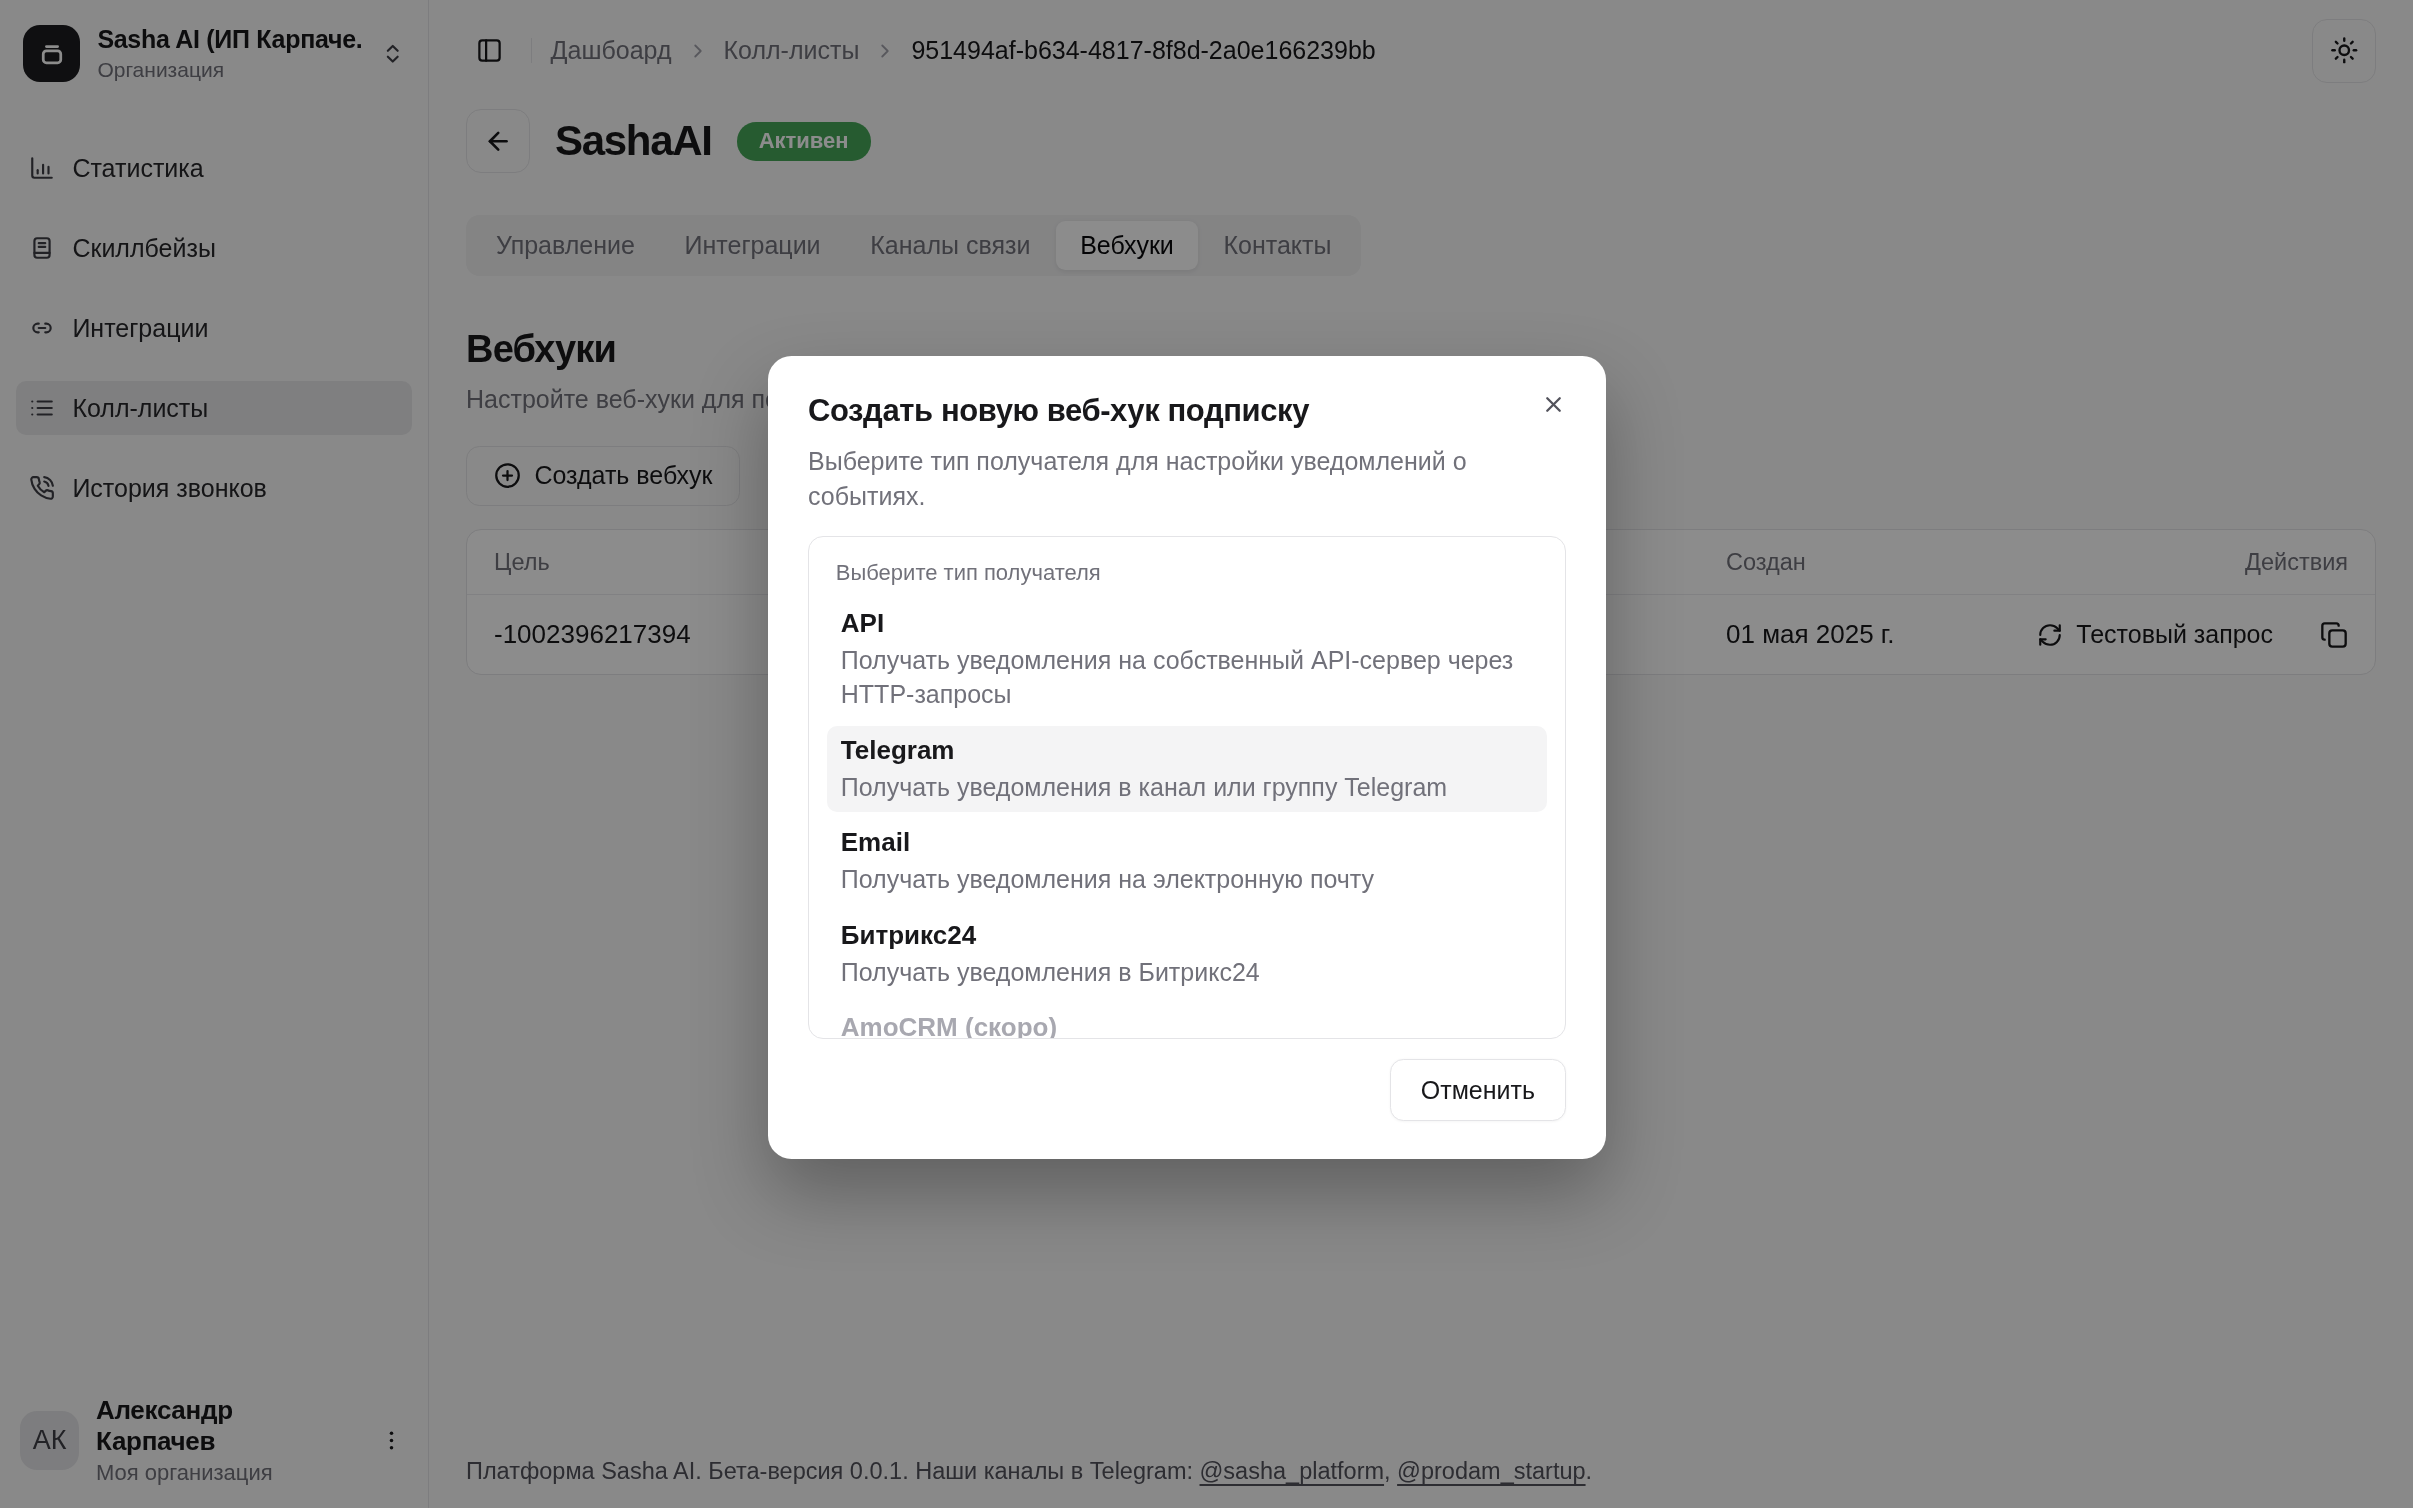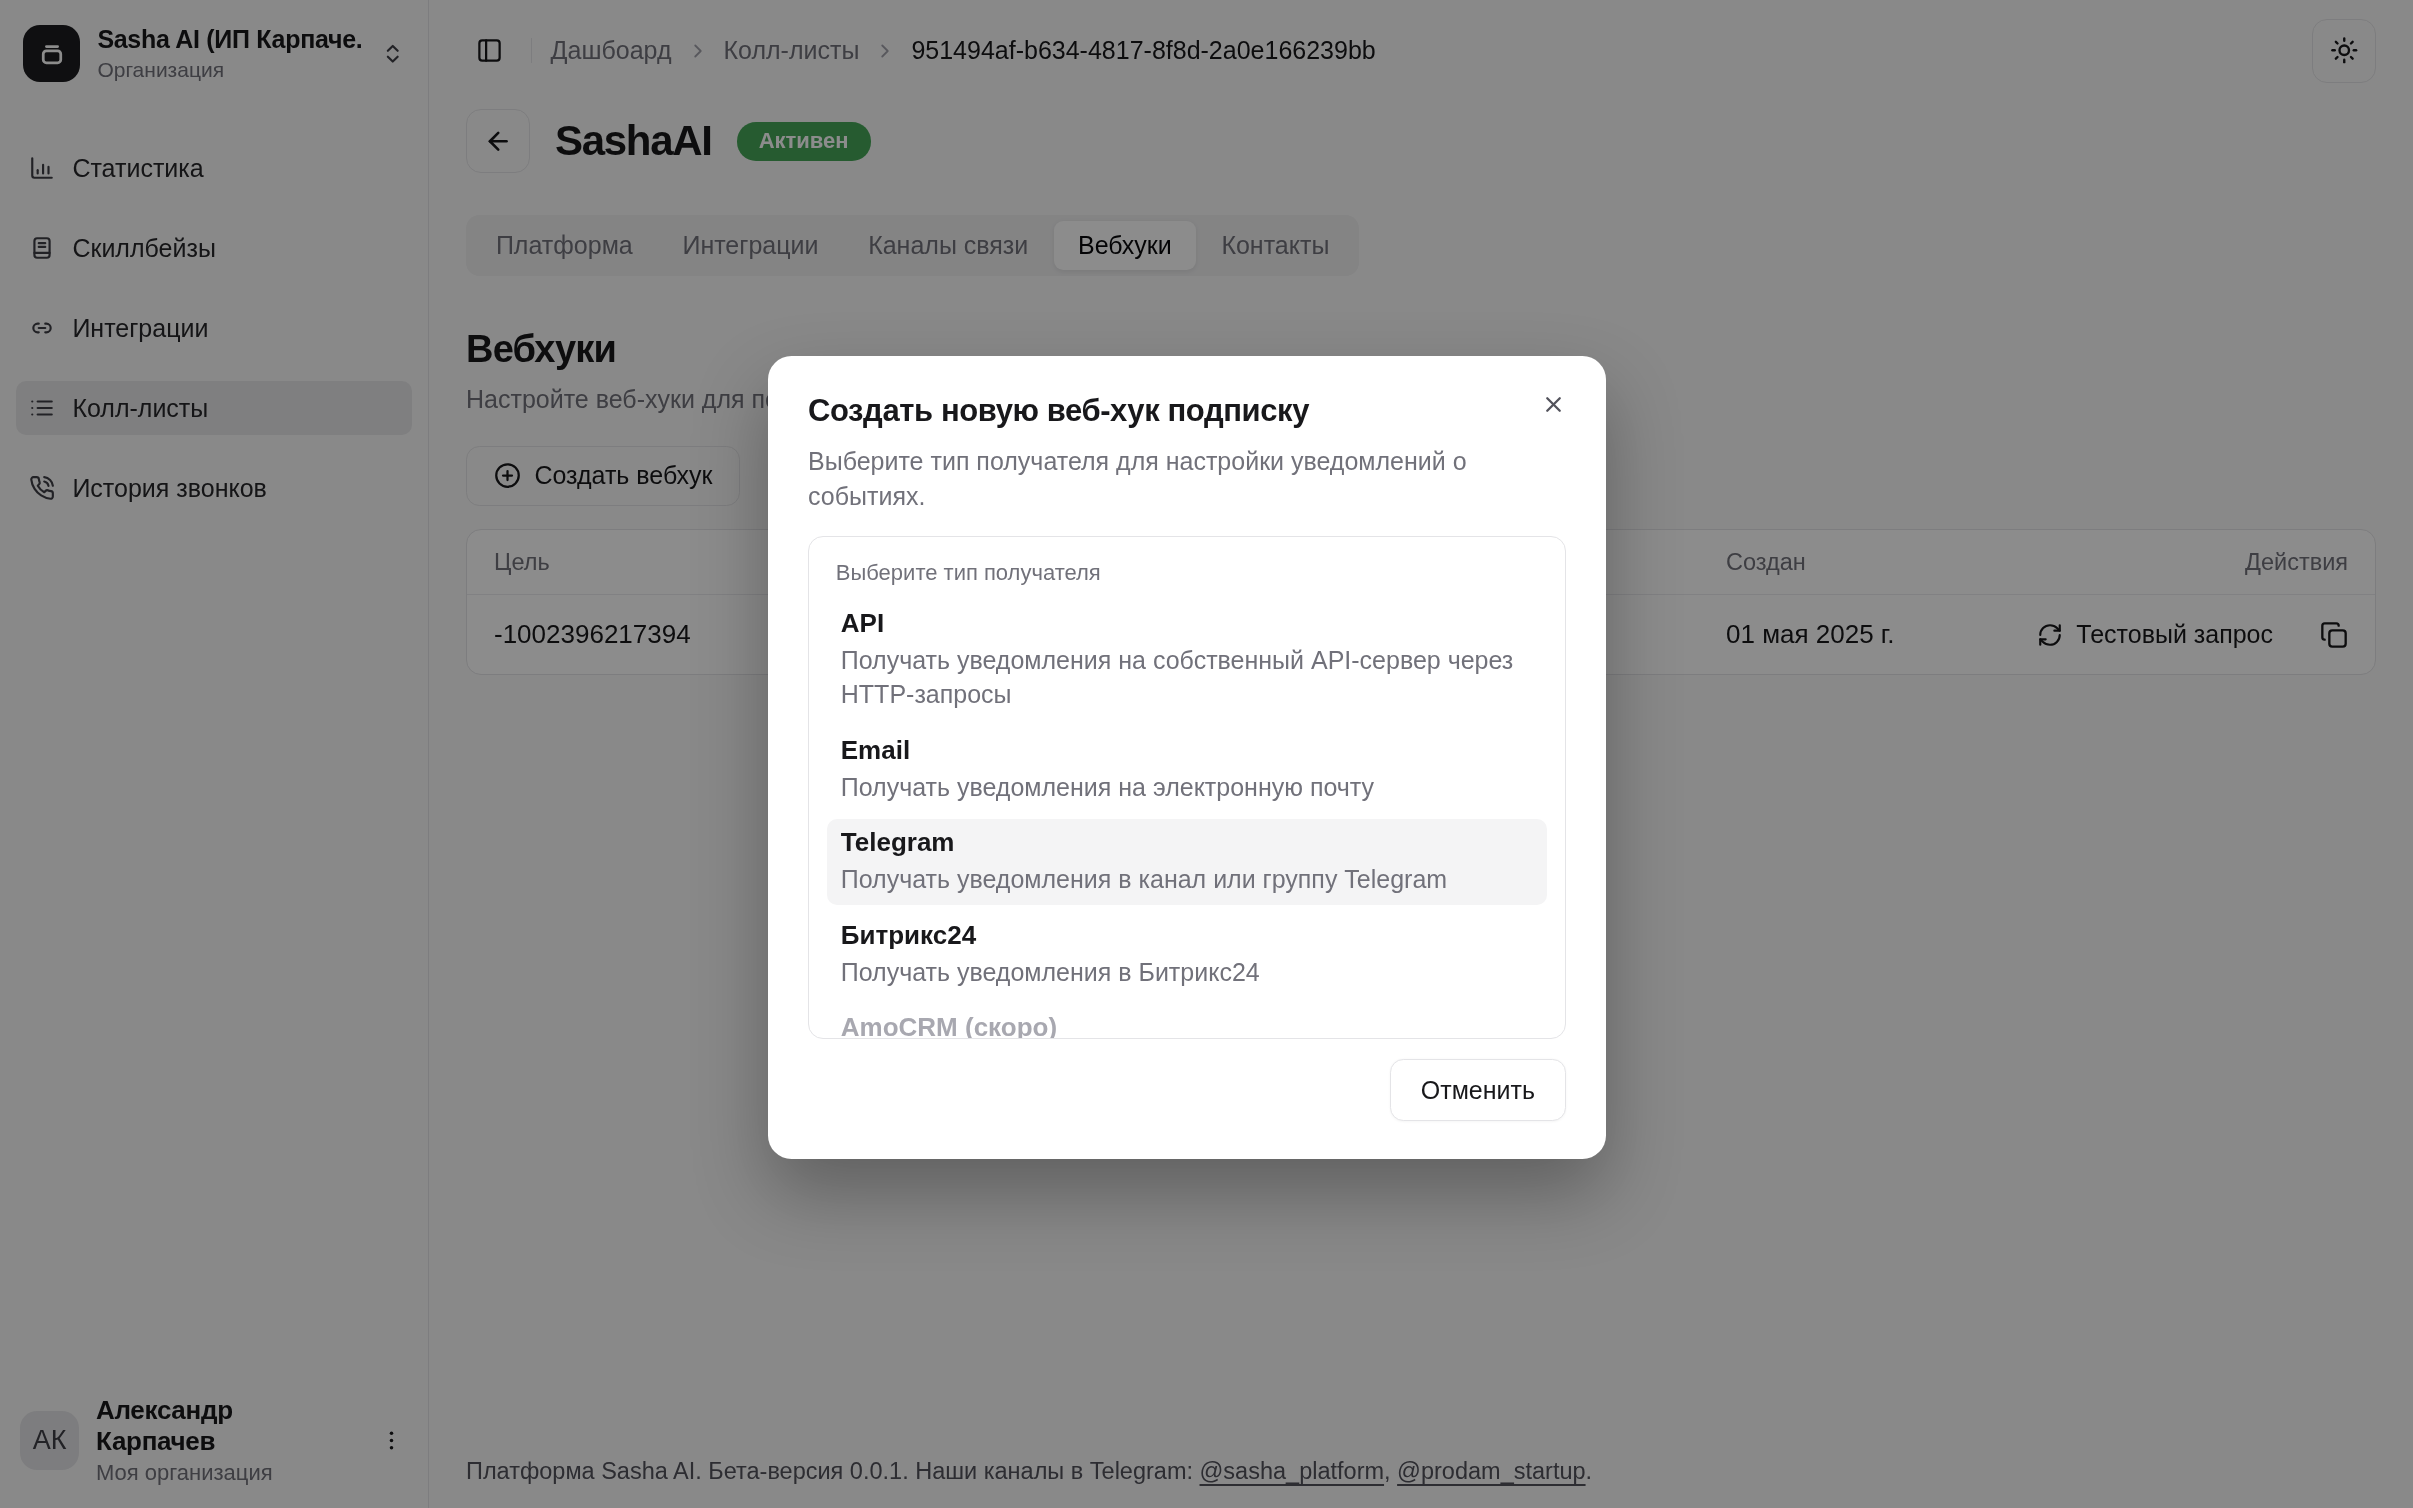--- a/index.html
+++ b/index.html
@@ -246,21 +246,21 @@
                 <path d="m12 19-7-7 7-7"></path>
                 <path d="M19 12H5"></path>
               </svg>
             </span>
         </button>
         <h1 class="page-title">SashaAI</h1>
         <span class="badge">Активен</span>
       </div>
 
       <div class="tabs">
-        <div class="tab">Платформа</div>
+        <div class="tab">Управление</div>
         <div class="tab">Интеграции</div>
         <div class="tab">Каналы связи</div>
         <div class="tab active">Вебхуки</div>
         <div class="tab">Контакты</div>
       </div>
 
       <h2 class="section-title">Вебхуки</h2>
       <p class="section-desc">Настройте веб-хуки для по</p>
 
       <button class="create-btn">
@@ -328,30 +328,30 @@
     <p class="modal-desc">Выберите тип получателя для настройки уведомлений о событиях.</p>
 
     <div class="listbox">
       <div class="listbox-label">Выберите тип получателя</div>
 
       <div class="option">
         <div class="option-title">API</div>
         <div class="option-desc">Получать уведомления на собственный API-сервер через HTTP-запросы</div>
       </div>
 
+      <div class="option selected">
+        <div class="option-title">Telegram</div>
+        <div class="option-desc">Получать уведомления в канал или группу Telegram</div>
+      </div>
+
       <div class="option">
         <div class="option-title">Email</div>
         <div class="option-desc">Получать уведомления на электронную почту</div>
       </div>
 
-      <div class="option selected">
-        <div class="option-title">Telegram</div>
-        <div class="option-desc">Получать уведомления в канал или группу Telegram</div>
-      </div>
-
       <div class="option">
         <div class="option-title">Битрикс24</div>
         <div class="option-desc">Получать уведомления в Битрикс24</div>
       </div>
 
       <div class="option disabled">
         <div class="option-title">AmoCRM (скоро)</div>
 
       </div>
     </div>

